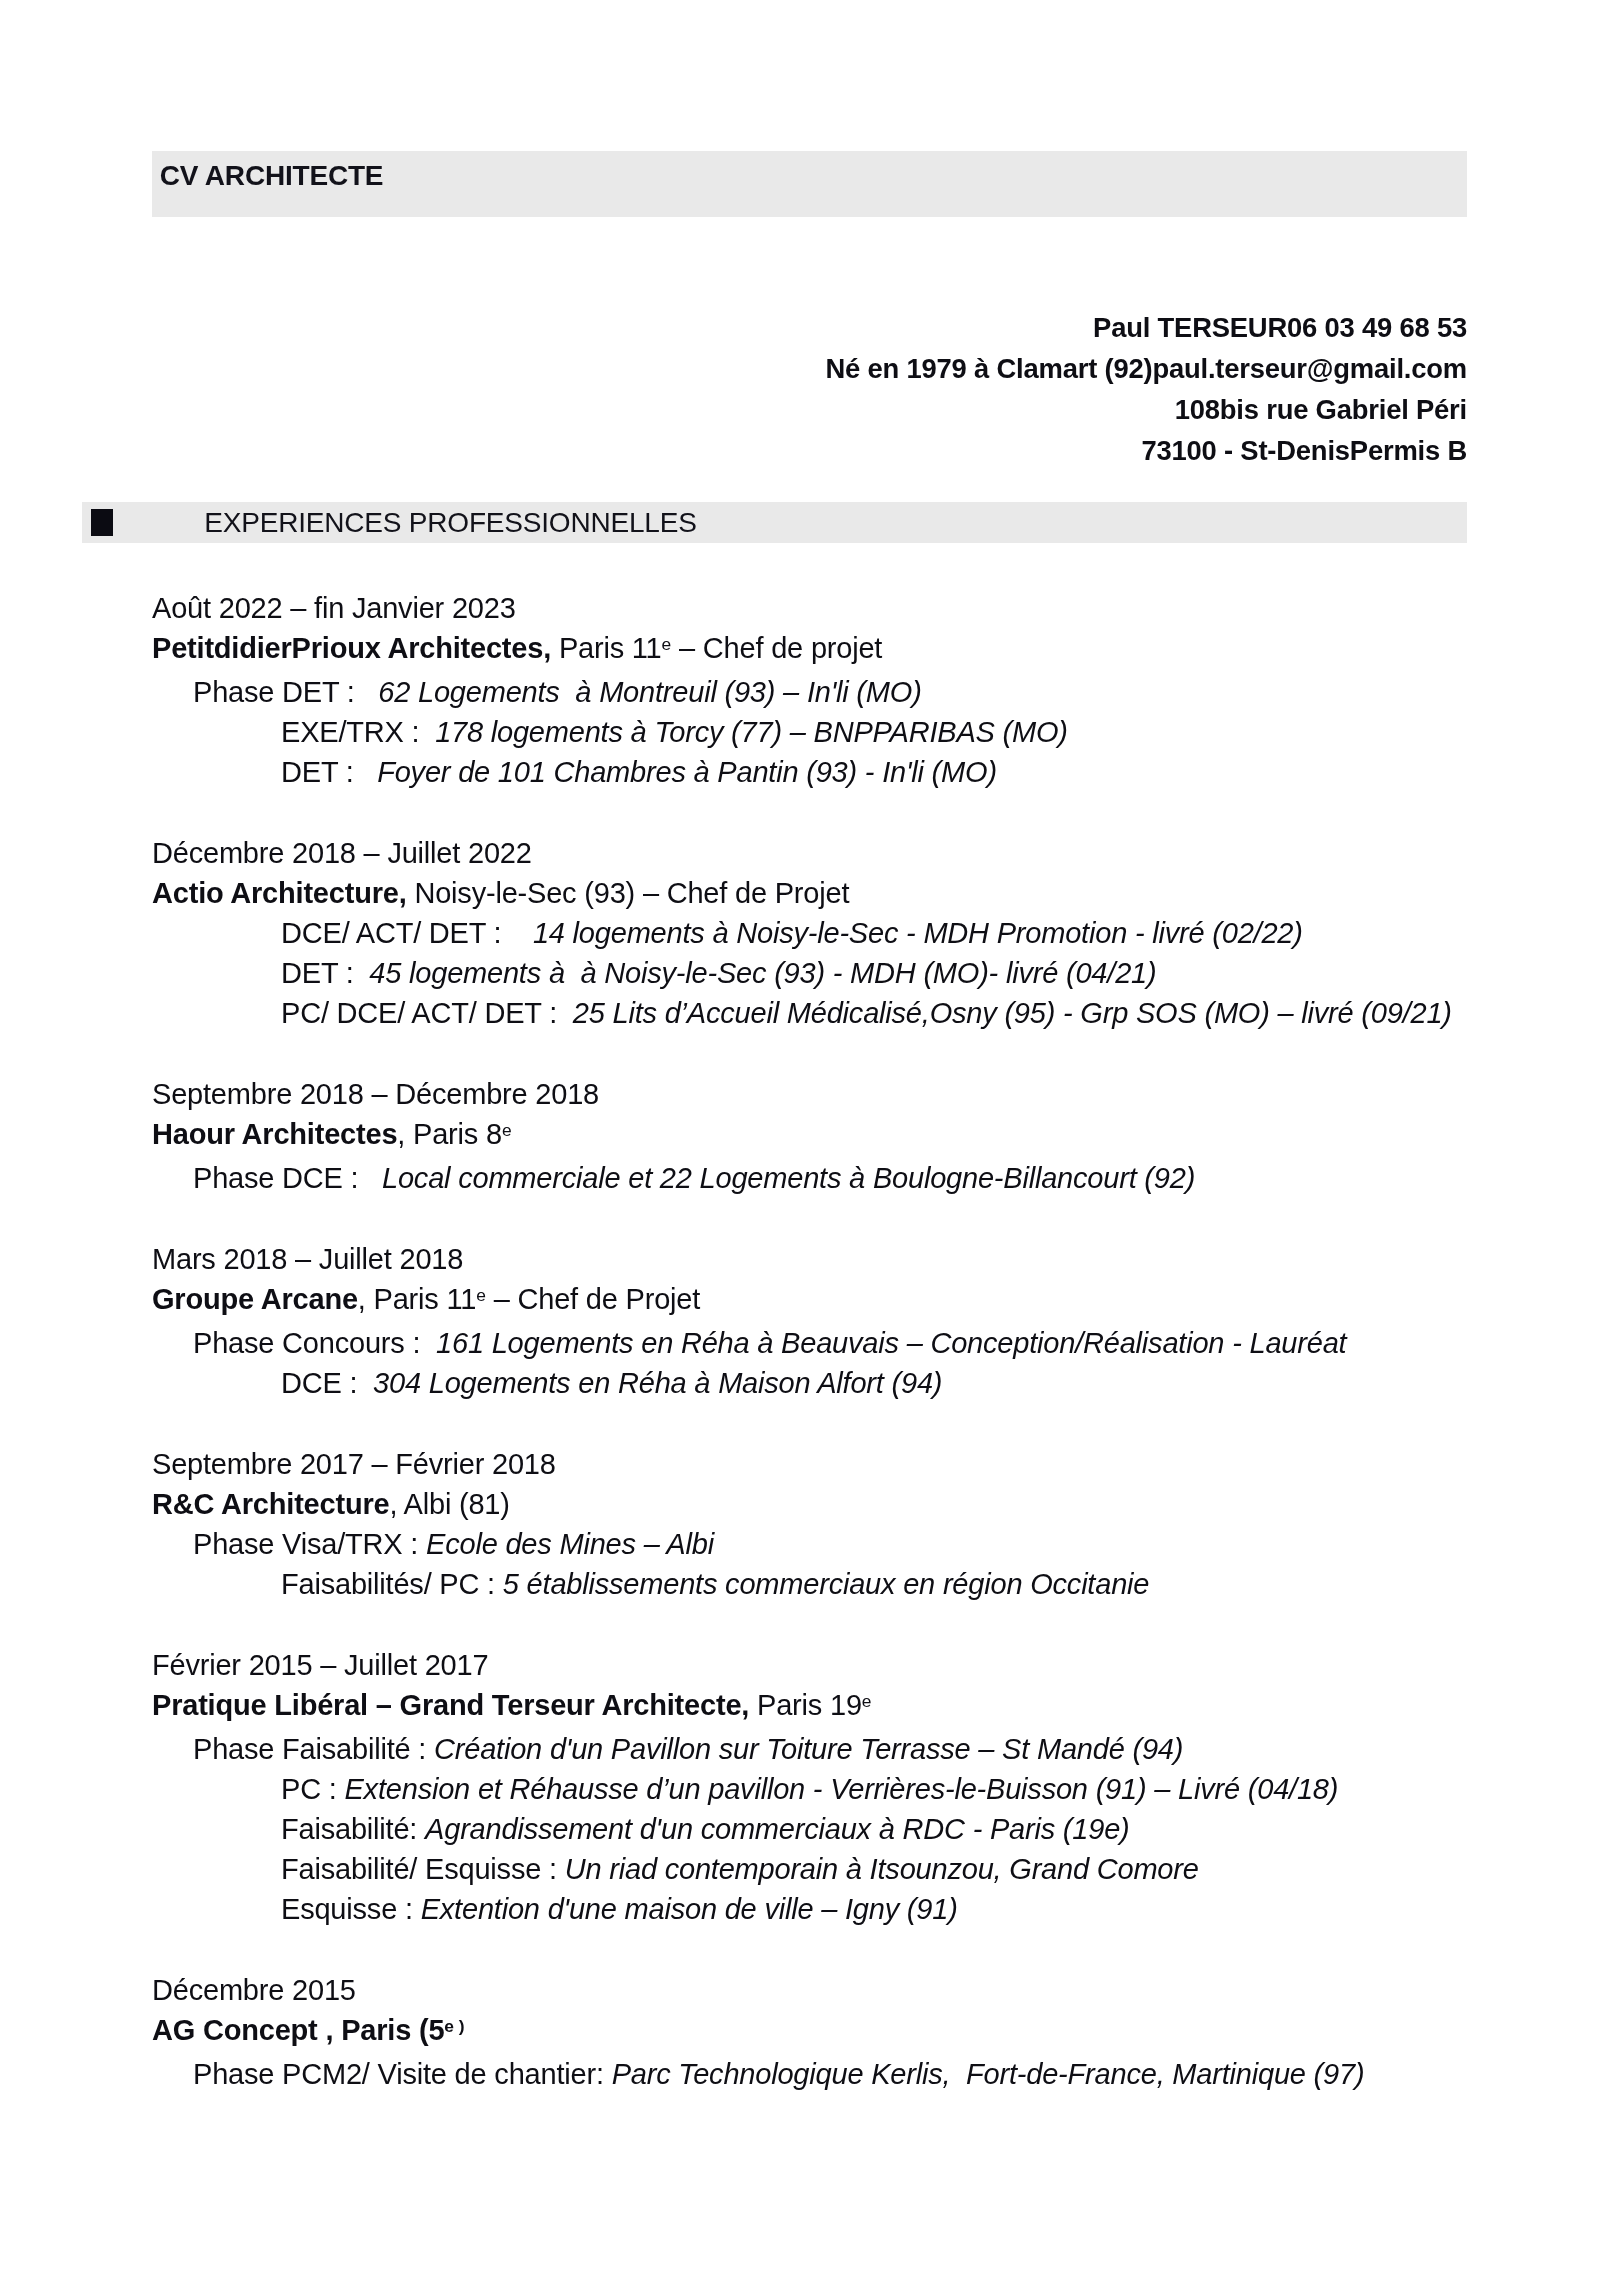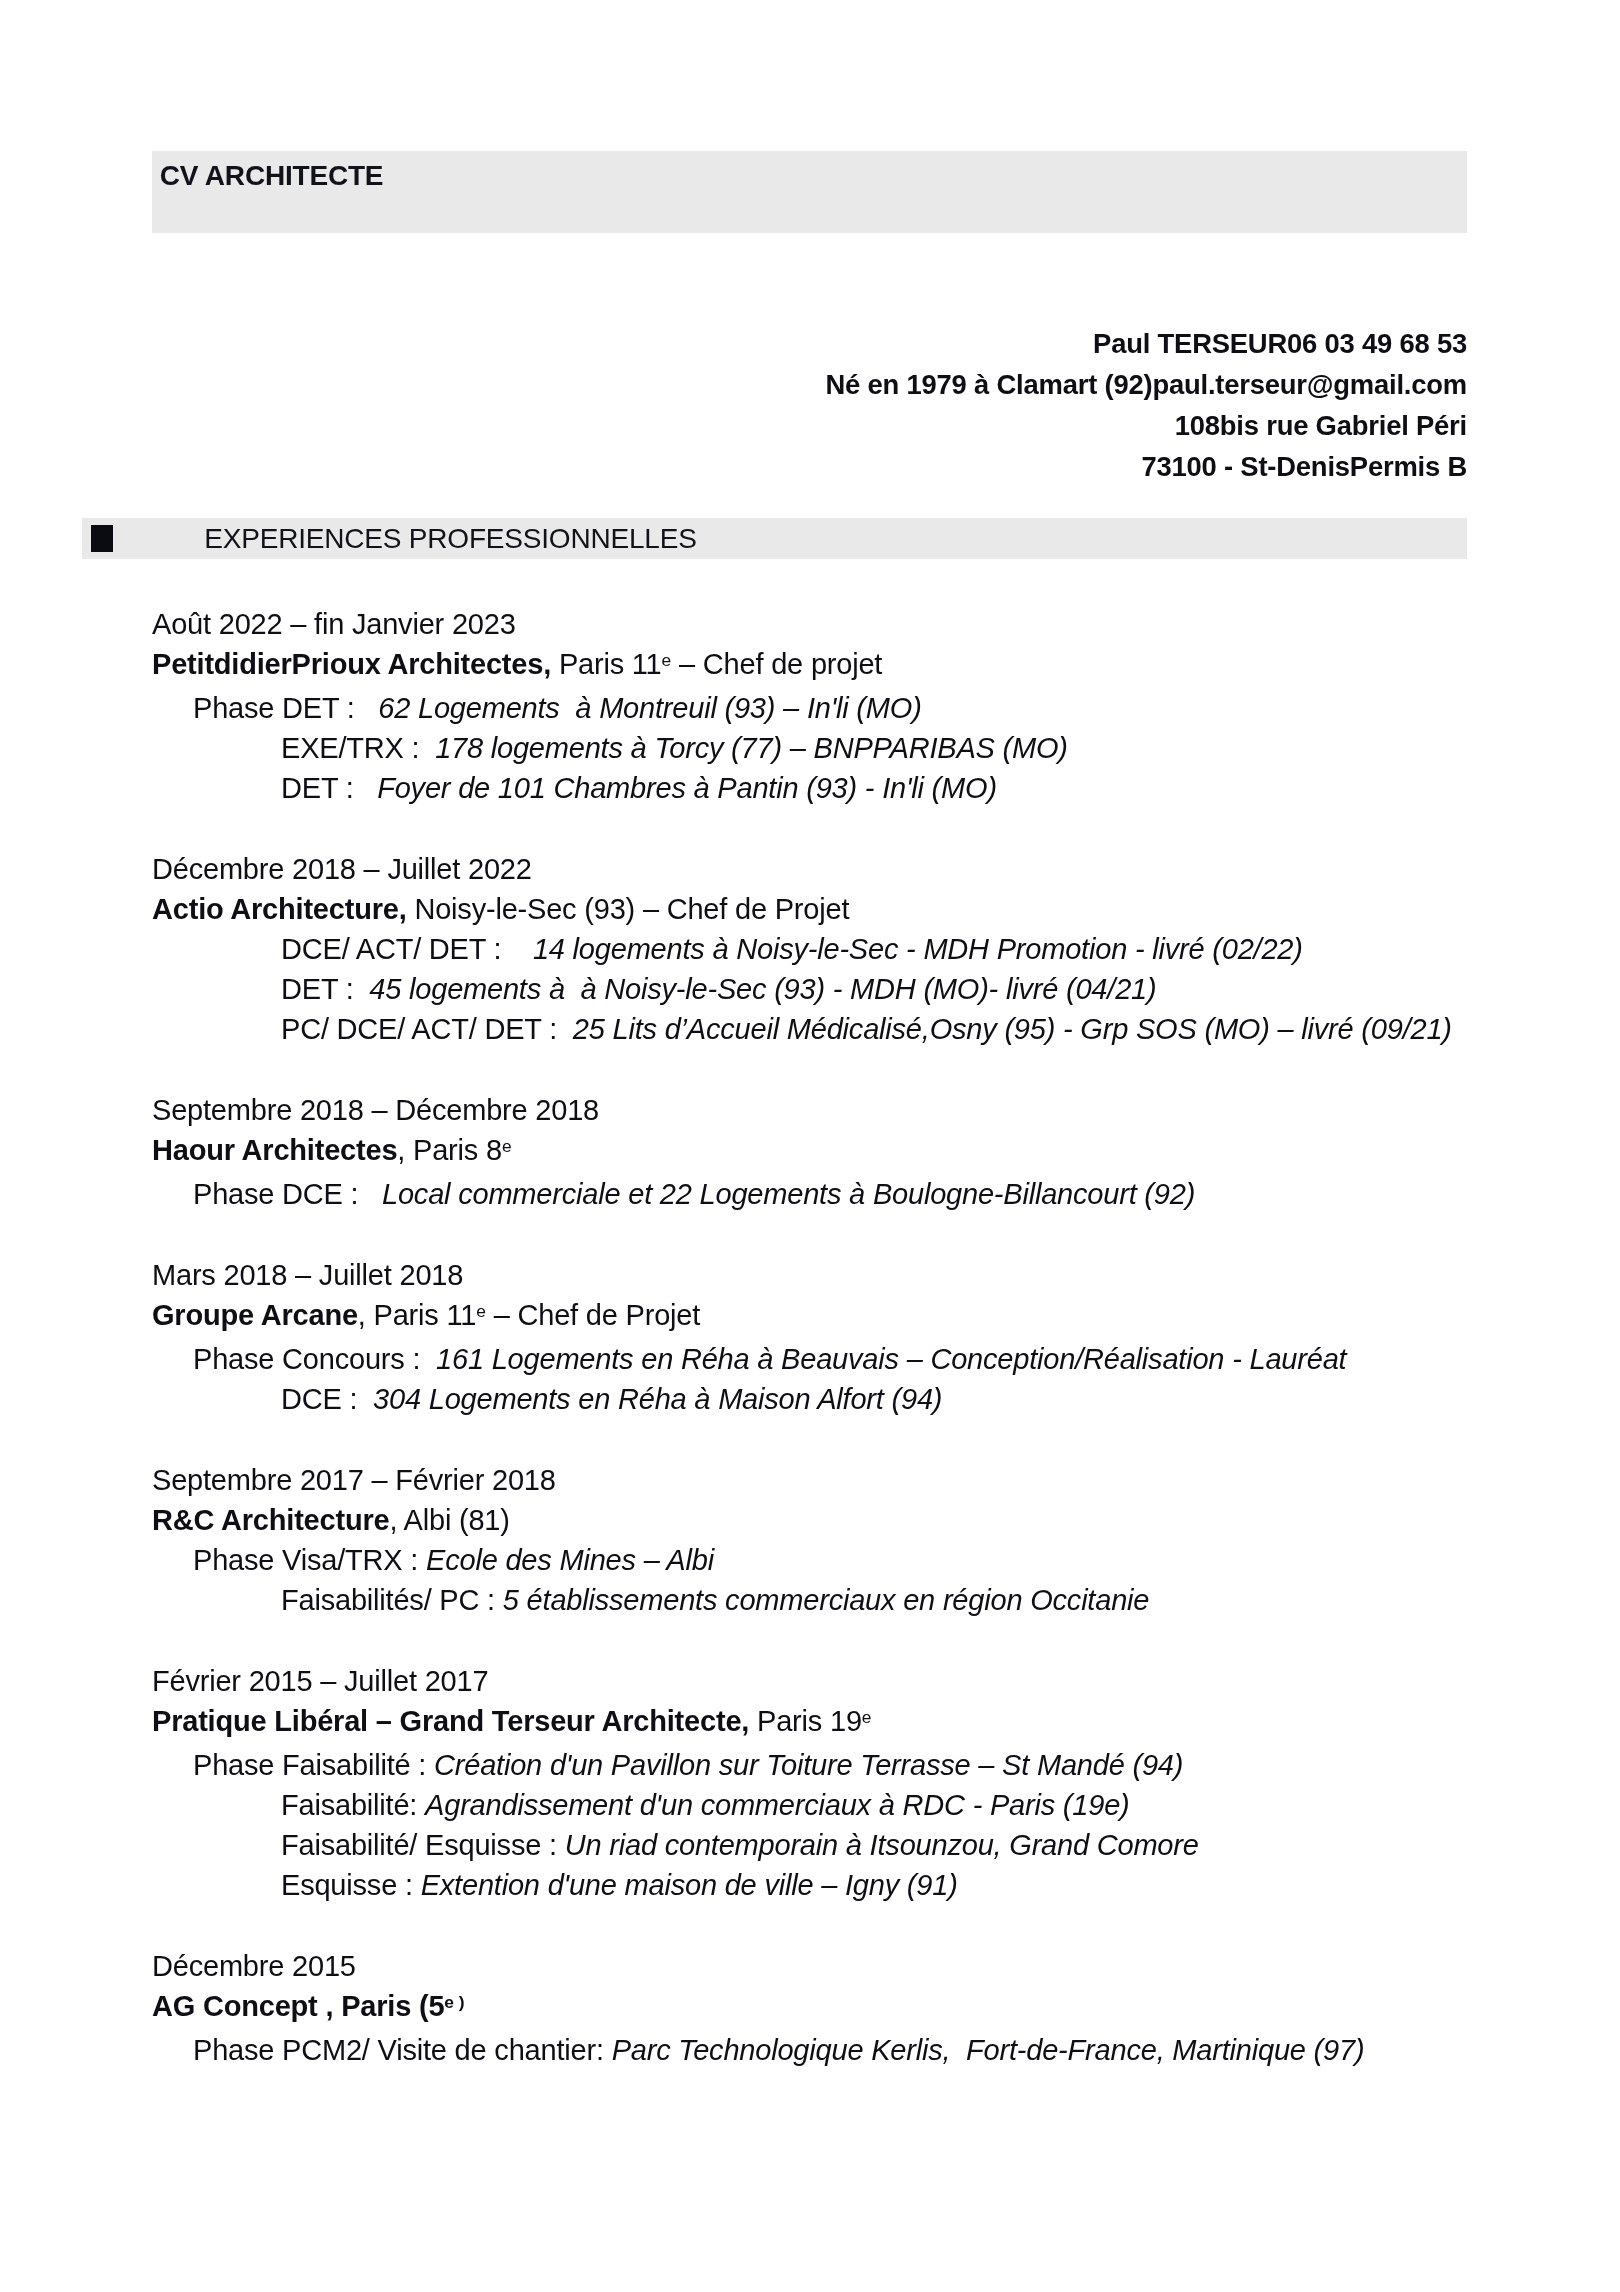--- a/index.html
+++ b/index.html
@@ -8,21 +8,21 @@
     width: 1620px;
     height: 2293px;
     background: #ffffff;
     color: #0e0e14;
     font-family: "Liberation Sans", "DejaVu Sans", sans-serif;
     letter-spacing: -0.2px;
     overflow: hidden;
   }
   .title-box {
     margin: 151px 153px 0 152px;
-    height: 82px;
+    height: 66px;
     box-sizing: border-box;
     background: #e9e9e9;
     padding: 8.8px 0 0 7.8px;
     font-size: 28px;
     font-weight: 700;
     color: #12121a;
   }
   .contact {
     margin: 90px 153px 0 152px;
     font-size: 27.4px;
@@ -133,20 +133,21 @@
       <div class="entry">
         <div class="entry-date">Septembre 2017 – Février 2018</div>
         <div class="entry-company"><span class="b ">R&amp;C Architecture</span><span class="">, Albi (81)</span></div>
         <div class="line ind1"><span class="label">Phase Visa/TRX : </span><span class="proj">Ecole des Mines – Albi</span></div>
         <div class="line ind2"><span class="label">Faisabilités/ PC : </span><span class="proj">5 établissements commerciaux en région Occitanie</span></div>
       </div>
       <div class="entry">
         <div class="entry-date">Février 2015 – Juillet 2017</div>
         <div class="entry-company"><span class="b ">Pratique Libéral – Grand Terseur Architecte,</span><span class=""> Paris 19</span><span class="sup">e</span></div>
         <div class="line ind1"><span class="label">Phase Faisabilité : </span><span class="proj">Création d'un Pavillon sur Toiture Terrasse – St Mandé (94)</span></div>
+        <div class="line ind2"><span class="label">PC : </span><span class="proj">Extension et Réhausse d’un pavillon - Verrières-le-Buisson (91) – Livré (04/18)</span></div>
         <div class="line ind2"><span class="label">Faisabilité: </span><span class="proj">Agrandissement d'un commerciaux à RDC - Paris (19e)</span></div>
         <div class="line ind2"><span class="label">Faisabilité/ Esquisse : </span><span class="proj">Un riad contemporain à Itsounzou, Grand Comore</span></div>
         <div class="line ind2"><span class="label">Esquisse : </span><span class="proj">Extention d'une maison de ville – Igny (91)</span></div>
       </div>
       <div class="entry">
         <div class="entry-date">Décembre 2015</div>
         <div class="entry-company"><span class="b ">AG Concept , Paris (5</span><span class="b sup">e )</span></div>
         <div class="line ind1"><span class="label">Phase PCM2/ Visite de chantier: </span><span class="proj">Parc Technologique Kerlis,  Fort-de-France, Martinique (97)</span></div>
       </div>
     </div>

